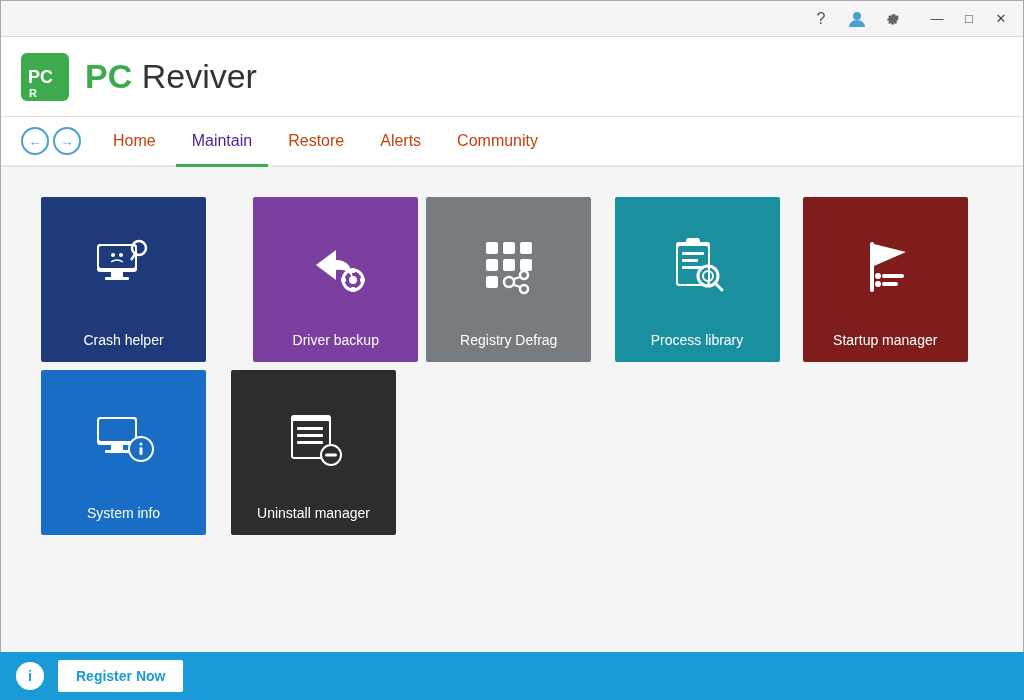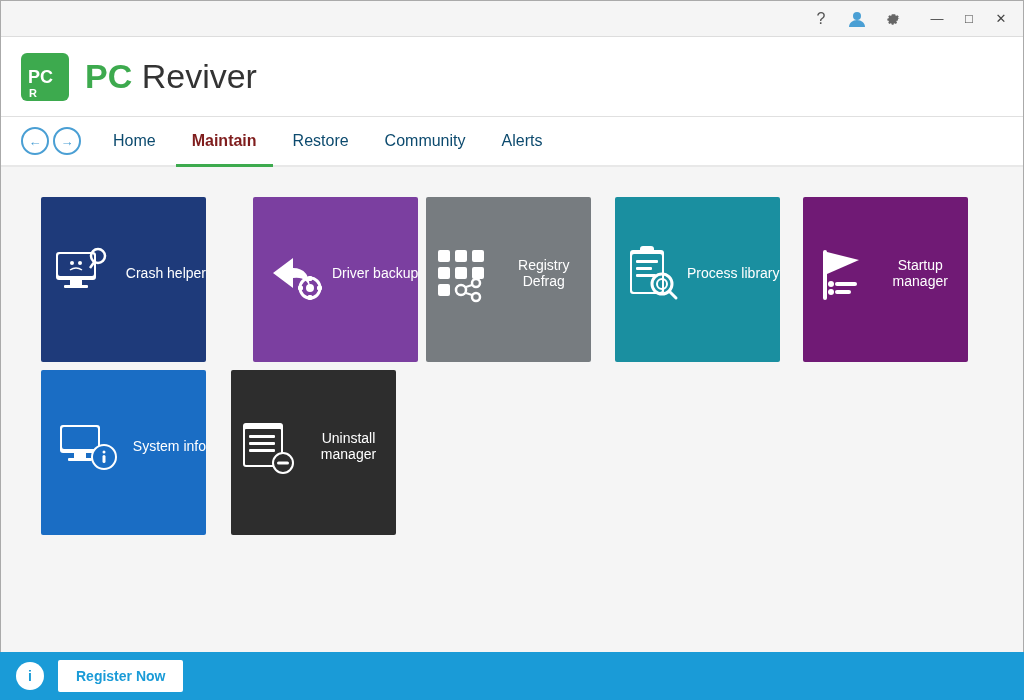--- a/index.html
+++ b/index.html
@@ -106,31 +106,31 @@
       display: flex;
       align-items: center;
       justify-content: center;
       cursor: pointer;
       color: #4a9fd4;
       font-size: 13px;
     }
     .nav-item {
       padding: 10px 16px;
       font-size: 16px;
-      color: #0c4a6e;
+      color: #c2410c;
       cursor: pointer;
       text-decoration: none;
       position: relative;
       height: 100%;
       display: flex;
       align-items: center;
     }
     .nav-item.active {
-      color: #7f1d1d;
-      font-weight: 700;
+      color: #4c1d95;
+      font-weight: 400;
     }
     .nav-item.active::after {
       content: '';
       position: absolute;
       bottom: -2px;
       left: 0;
       right: 0;
       height: 3px;
       background: #3daa4e;
     }
@@ -146,21 +146,21 @@
     
     .tiles-grid {
       display: grid;
       grid-template-columns: repeat(5, 1fr);
       gap: 8px;
     }
     .tile {
       width: 165px;
       height: 165px;
       display: flex;
-      flex-direction: row;
+      flex-direction: column;
       align-items: center;
       justify-content: flex-end;
       padding-bottom: 14px;
       cursor: pointer;
       border-radius: 2px;
       color: #fff;
       transition: opacity 0.15s;
     }
     .tile-icon {
       flex: 1;
@@ -270,22 +270,22 @@
 </div>
 
 <div class="nav-bar">
   <div class="nav-arrows">
     <div class="nav-arrow">←</div>
     <div class="nav-arrow">→</div>
   </div>
   <a class="nav-item">Home</a>
   <a class="nav-item active">Maintain</a>
   <a class="nav-item">Restore</a>
+  <a class="nav-item">Alerts</a>
   <a class="nav-item">Community</a>
-  <a class="nav-item">Alerts</a>
 </div>
 
 <div class="main-content">
 
   <div class="tiles-grid">
 
     <div class="tile" style="background:#1e3a7a;">
       <div class="tile-icon">
         <svg viewBox="0 0 70 70" width="70" height="70" fill="white">
           <rect x="8" y="14" width="40" height="28" rx="3" fill="white"></rect>
@@ -356,21 +356,21 @@
           <rect x="20" y="36" width="20" height="3" rx="1" fill="white"></rect>
 
           <circle cx="46" cy="46" r="10" fill="none" stroke="white" stroke-width="3"></circle>
           <circle cx="46" cy="46" r="5" fill="none" stroke="white" stroke-width="2"></circle>
           <line x1="53" y1="53" x2="60" y2="60" stroke="white" stroke-width="3" stroke-linecap="round"></line>
         </svg>
       </div>
       <span class="tile-label">Process library</span>
     </div>
 
-    <div class="tile" style="background:#701a75;">
+    <div class="tile" style="background:#7f1d1d;">
       <div class="tile-icon">
         <svg viewBox="0 0 70 70" width="70" height="70" fill="white">
 
           <rect x="20" y="12" width="4" height="50" rx="2" fill="white"></rect>
 
           <path d="M24 14 L56 22 L24 36 Z" fill="white"></path>
 
           <rect x="32" y="44" width="22" height="4" rx="2" fill="white"></rect>
           <rect x="32" y="52" width="16" height="4" rx="2" fill="white"></rect>
           <circle cx="28" cy="46" r="3" fill="white"></circle>

